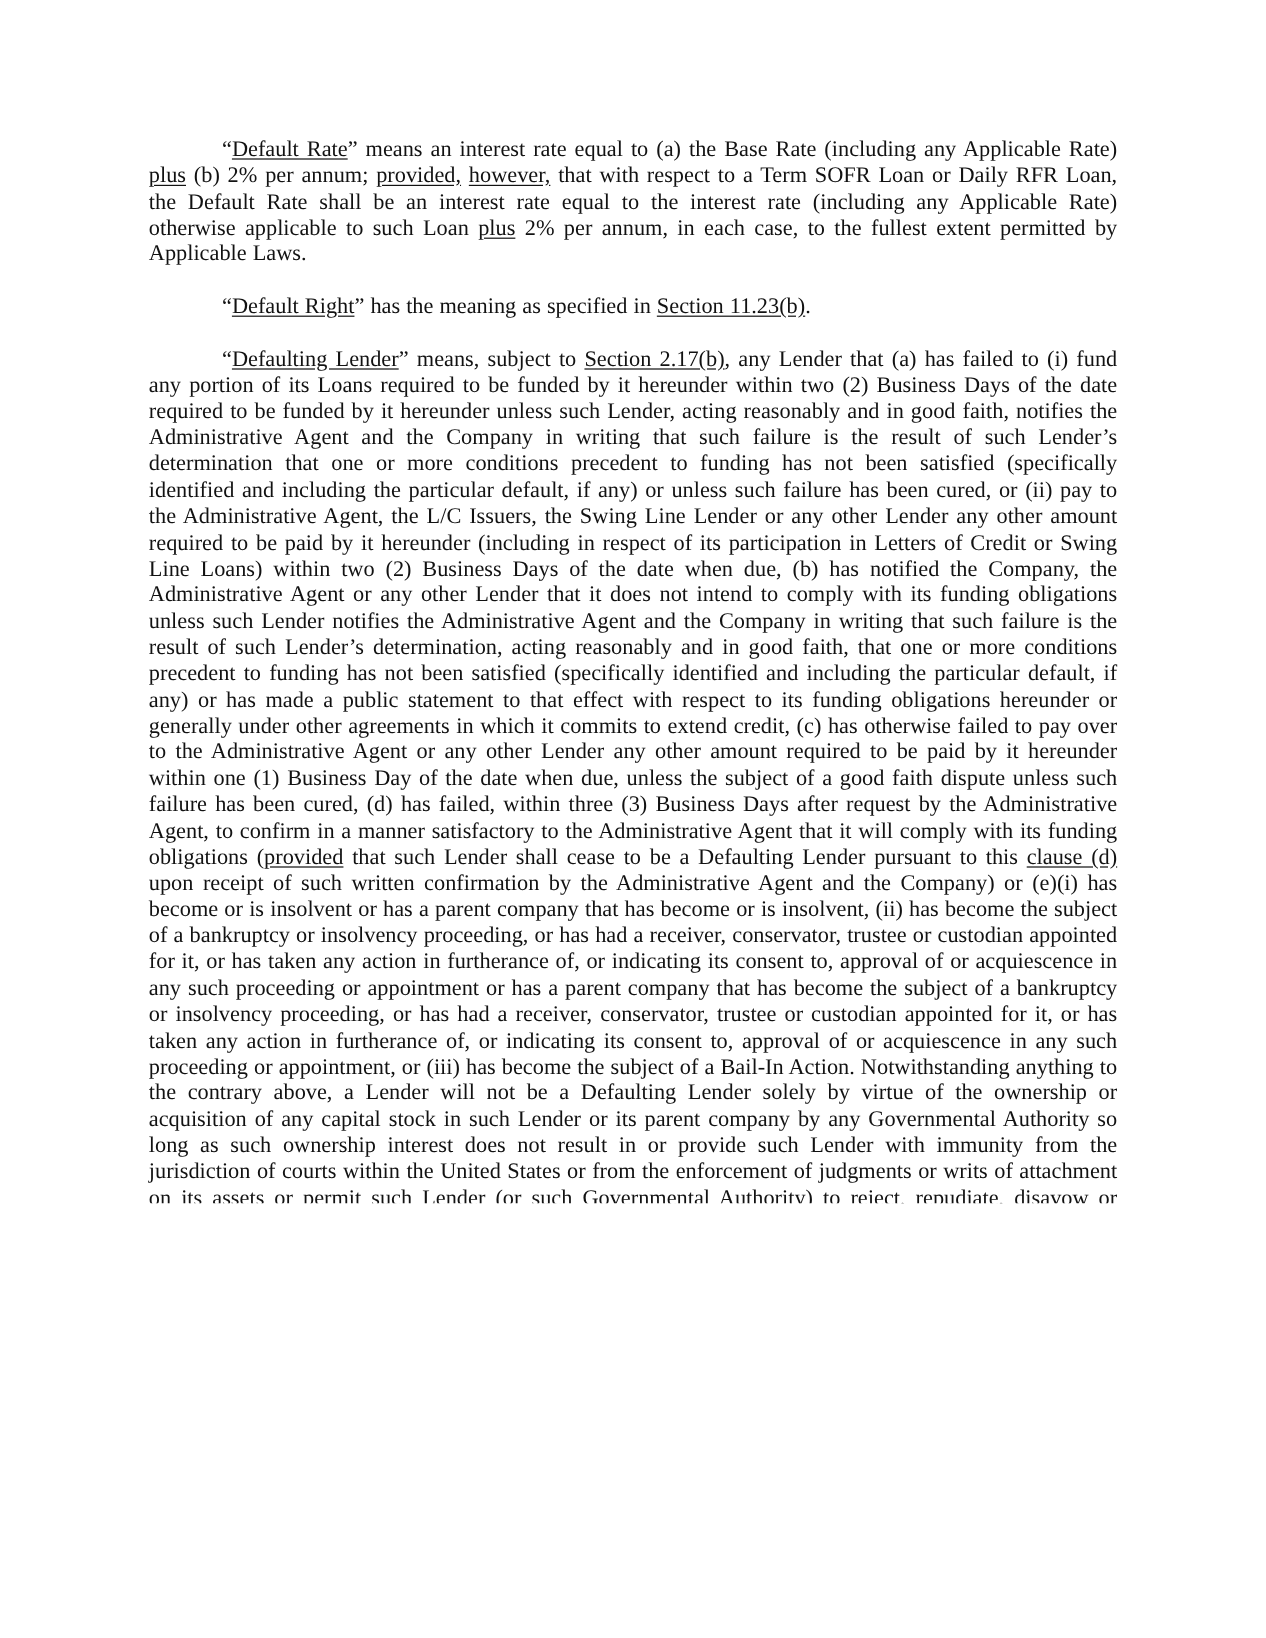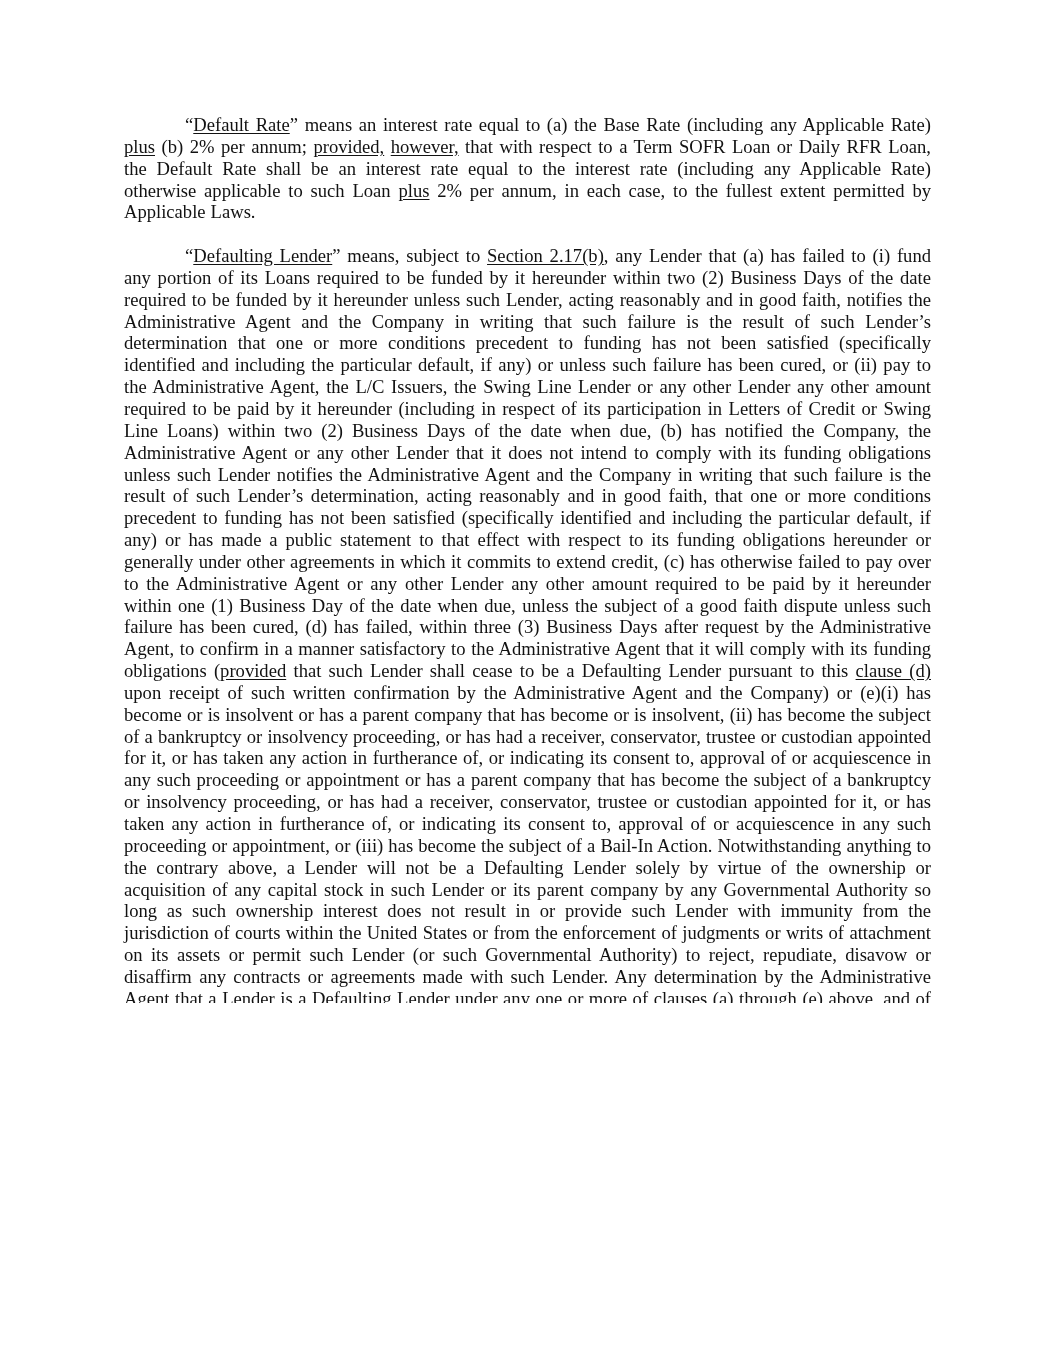--- a/index.html
+++ b/index.html
@@ -43,17 +43,18 @@
     font-size: 18.6px;
     line-height: 21.85px;
   }
 </style>
 </head>
 <body>
 
 <div class="page">
   <div class="content" id="paragraphs">
       <p class="para">“<span class="u">Default Rate</span>” means an interest rate equal to (a) the Base Rate (including any Applicable Rate) <span class="u">plus</span> (b) 2% per annum; <span class="u">provided,</span> <span class="u">however,</span> that with respect to a Term SOFR Loan or Daily RFR Loan, the Default Rate shall be an interest rate equal to the interest rate (including any Applicable Rate) otherwise applicable to such Loan <span class="u">plus</span> 2% per annum, in each case, to the fullest extent permitted by Applicable Laws.</p>
+      <p class="para">“<span class="u">Default Right</span>” has the meaning as specified in <span class="u">Section 11.23(b)</span>.</p>
       <p class="para">“<span class="u">Defaulting Lender</span>” means, subject to <span class="u">Section 2.17(b)</span>, any Lender that (a) has failed to (i) fund any portion of its Loans required to be funded by it hereunder within two (2) Business Days of the date required to be funded by it hereunder unless such Lender, acting reasonably and in good faith, notifies the Administrative Agent and the Company in writing that such failure is the result of such Lender’s determination that one or more conditions precedent to funding has not been satisfied (specifically identified and including the particular default, if any) or unless such failure has been cured, or (ii) pay to the Administrative Agent, the L/C Issuers, the Swing Line Lender or any other Lender any other amount required to be paid by it hereunder (including in respect of its participation in Letters of Credit or Swing Line Loans) within two (2) Business Days of the date when due, (b) has notified the Company, the Administrative Agent or any other Lender that it does not intend to comply with its funding obligations unless such Lender notifies the Administrative Agent and the Company in writing that such failure is the result of such Lender’s determination, acting reasonably and in good faith, that one or more conditions precedent to funding has not been satisfied (specifically identified and including the particular default, if any) or has made a public statement to that effect with respect to its funding obligations hereunder or generally under other agreements in which it commits to extend credit, (c) has otherwise failed to pay over to the Administrative Agent or any other Lender any other amount required to be paid by it hereunder within one (1) Business Day of the date when due, unless the subject of a good faith dispute unless such failure has been cured, (d) has failed, within three (3) Business Days after request by the Administrative Agent, to confirm in a manner satisfactory to the Administrative Agent that it will comply with its funding obligations (<span class="u">provided</span> that such Lender shall cease to be a Defaulting Lender pursuant to this <span class="u">clause (d)</span> upon receipt of such written confirmation by the Administrative Agent and the Company) or (e)(i) has become or is insolvent or has a parent company that has become or is insolvent, (ii) has become the subject of a bankruptcy or insolvency proceeding, or has had a receiver, conservator, trustee or custodian appointed for it, or has taken any action in furtherance of, or indicating its consent to, approval of or acquiescence in any such proceeding or appointment or has a parent company that has become the subject of a bankruptcy or insolvency proceeding, or has had a receiver, conservator, trustee or custodian appointed for it, or has taken any action in furtherance of, or indicating its consent to, approval of or acquiescence in any such proceeding or appointment, or (iii) has become the subject of a Bail-In Action.  Notwithstanding anything to the contrary above, a Lender will not be a Defaulting Lender solely by virtue of the ownership or acquisition of any capital stock in such Lender or its parent company by any Governmental Authority so long as such ownership interest does not result in or provide such Lender with immunity from the jurisdiction of courts within the United States or from the enforcement of judgments or writs of attachment on its assets or permit such Lender (or such Governmental Authority) to reject, repudiate, disavow or disaffirm any contracts or agreements made with such Lender.  Any determination by the Administrative Agent that a Lender is a Defaulting Lender under any one or more of <span class="u">clauses (a)</span> through <span class="u">(e)</span> above, and of the effective date of such status, shall be conclusive and binding absent manifest error, and such Lender shall be deemed to be a Defaulting Lender (subject to <span class="u">Section 2.17(b)</span>) as of the date established therefor by the Administrative Agent in a written notice of such determination, which shall be delivered by the Administrative Agent to the Company, the L/C Issuers, the Swing Line Lender and each other Lender promptly following such determination.</p>
       <p class="para">“<span class="u">Designated Affiliate</span>” has the meaning specified in <span class="u">Section 19.61(i)</span>.</p>
     </div>
   <div class="page-number">18</div>
 </div>
 
 </body></html>

